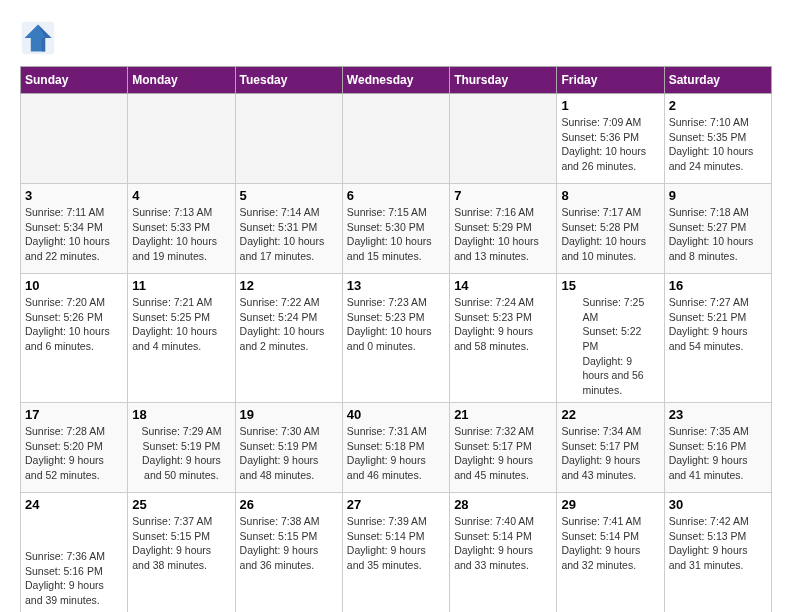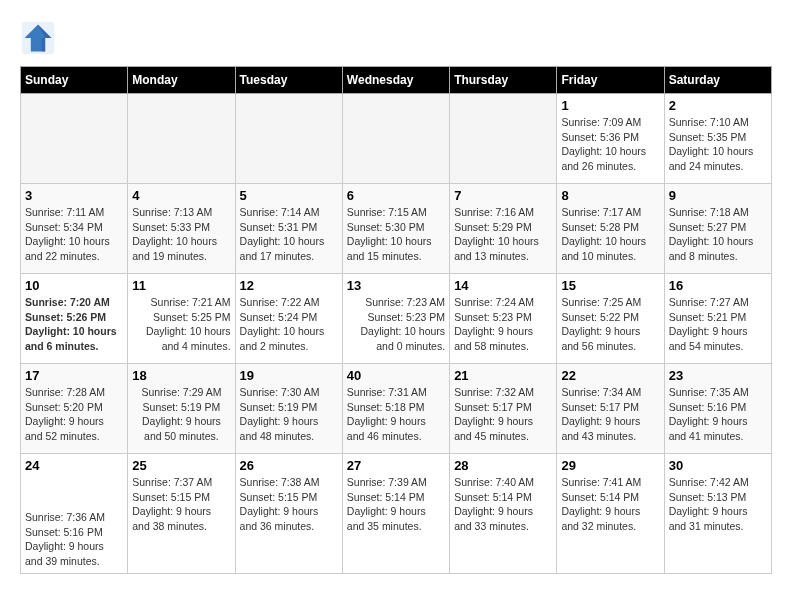--- a/index.html
+++ b/index.html
@@ -51,21 +51,21 @@
     .location-title {
       font-size: 16px;
       color: #555;
     }
     .calendar {
       width: 100%;
       border-collapse: collapse;
       font-size: 11px;
     }
     .calendar th {
-      background: #000000;
+      background: #701a75;
       color: #fff;
       padding: 6px 4px;
       text-align: left;
       font-size: 12px;
       border: 1px solid #aaa;
     }
     .calendar td {
       border: 1px solid #ccc;
       vertical-align: top;
       padding: 4px;
@@ -184,51 +184,51 @@
         <td>
           <span class="day-number">9</span>
           <div class="day-info" style="white-space: pre-line;">Sunrise: 7:18 AM
 Sunset: 5:27 PM
 Daylight: 10 hours and 8 minutes.</div>
         </td>
       </tr>
       <tr>
         <td>
           <span class="day-number">10</span>
-          <div class="day-info" style="white-space: pre-line; font-weight: bold;">Sunrise: 7:20 AM
+          <div class="day-info" style="white-space: pre-line;">Sunrise: 7:20 AM
 Sunset: 5:26 PM
 Daylight: 10 hours and 6 minutes.</div>
         </td>
         <td>
           <span class="day-number">11</span>
-          <div class="day-info" style="white-space: pre-line; text-align: right;">Sunrise: 7:21 AM
+          <div class="day-info" style="white-space: pre-line;">Sunrise: 7:21 AM
 Sunset: 5:25 PM
 Daylight: 10 hours and 4 minutes.</div>
         </td>
         <td>
           <span class="day-number">12</span>
           <div class="day-info" style="white-space: pre-line;">Sunrise: 7:22 AM
 Sunset: 5:24 PM
 Daylight: 10 hours and 2 minutes.</div>
         </td>
         <td>
           <span class="day-number">13</span>
-          <div class="day-info" style="white-space: pre-line; text-align: right;">Sunrise: 7:23 AM
+          <div class="day-info" style="white-space: pre-line;">Sunrise: 7:23 AM
 Sunset: 5:23 PM
 Daylight: 10 hours and 0 minutes.</div>
         </td>
         <td>
           <span class="day-number">14</span>
           <div class="day-info" style="white-space: pre-line;">Sunrise: 7:24 AM
 Sunset: 5:23 PM
 Daylight: 9 hours and 58 minutes.</div>
         </td>
         <td>
           <span class="day-number">15</span>
-          <div class="day-info" style="white-space: pre-line;">Sunrise: 7:25 AM
+          <div class="day-info" style="white-space: pre-line; margin-left: 21px;">Sunrise: 7:25 AM
 Sunset: 5:22 PM
 Daylight: 9 hours and 56 minutes.</div>
         </td>
         <td>
           <span class="day-number">16</span>
           <div class="day-info" style="white-space: pre-line;">Sunrise: 7:27 AM
 Sunset: 5:21 PM
 Daylight: 9 hours and 54 minutes.</div>
         </td>
       </tr>

